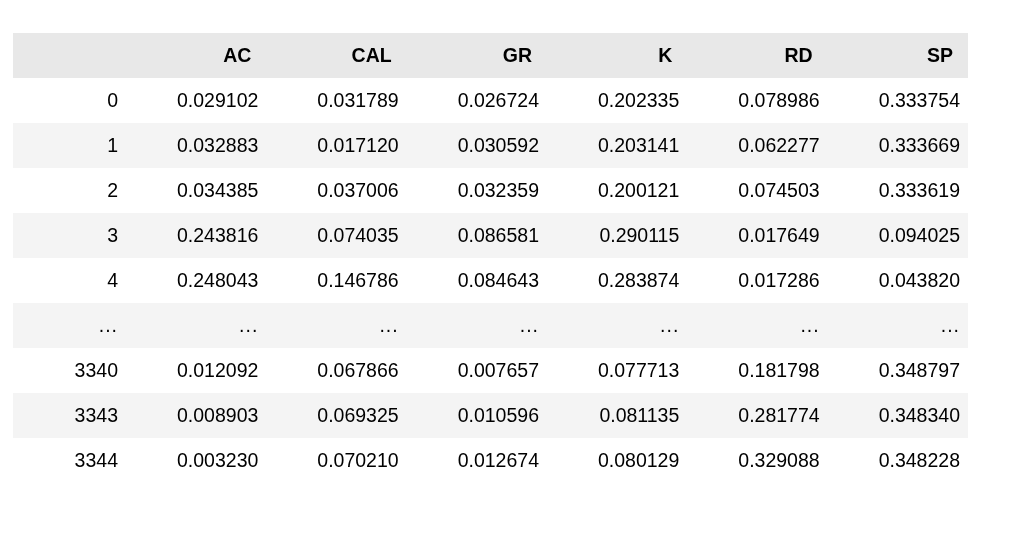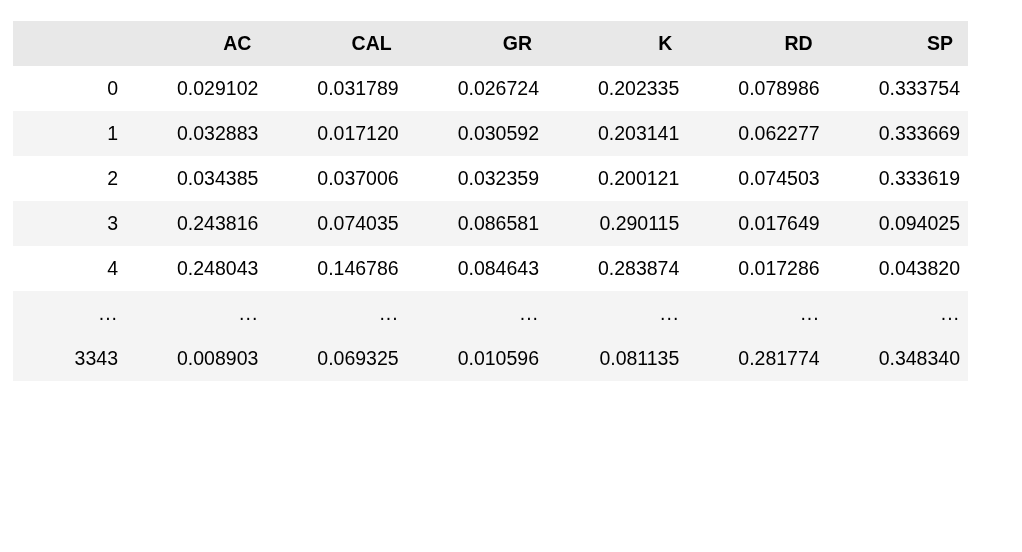--- a/index.html
+++ b/index.html
@@ -10,22 +10,23 @@
   body {
     width: 1022px;
     height: 552px;
     overflow: hidden;
     font-family: "Liberation Sans", "DejaVu Sans", sans-serif;
     color: #000000;
   }
 
   #dataframe-wrapper {
     padding-left: 13px;
-    padding-top: 21px;
+    padding-top: 15px;
     box-sizing: border-box;
+    margin-top: 18px;
   }
 
   table.dataframe {
     border-collapse: collapse;
     border: none;
     width: 955px;
     table-layout: fixed;
     font-size: 19.5px;
   }
 
@@ -151,29 +152,47 @@
       <tr class="odd-row">
         <th class="row-index ellipsis-index">...</th>
         <td class="ellipsis-cell">...</td>
         <td class="ellipsis-cell">...</td>
         <td class="ellipsis-cell">...</td>
         <td class="ellipsis-cell">...</td>
         <td class="ellipsis-cell">...</td>
         <td class="ellipsis-cell">...</td>
       </tr>
 
+      <tr class="even-row">
+        <th class="row-index">3340</th>
+        <td>0.012092</td>
+        <td>0.067866</td>
+        <td>0.007657</td>
+        <td>0.077713</td>
+        <td>0.181798</td>
+        <td>0.348797</td>
+      </tr>
 
 
 
       <tr class="odd-row">
         <th class="row-index">3343</th>
         <td>0.008903</td>
         <td>0.069325</td>
         <td>0.010596</td>
         <td>0.081135</td>
         <td>0.281774</td>
         <td>0.348340</td>
       </tr>
 
+      <tr class="even-row">
+        <th class="row-index">3344</th>
+        <td>0.003230</td>
+        <td>0.070210</td>
+        <td>0.012674</td>
+        <td>0.080129</td>
+        <td>0.329088</td>
+        <td>0.348228</td>
+      </tr>
 
     </tbody>
   </table>
 </div>
 
 </body></html>

